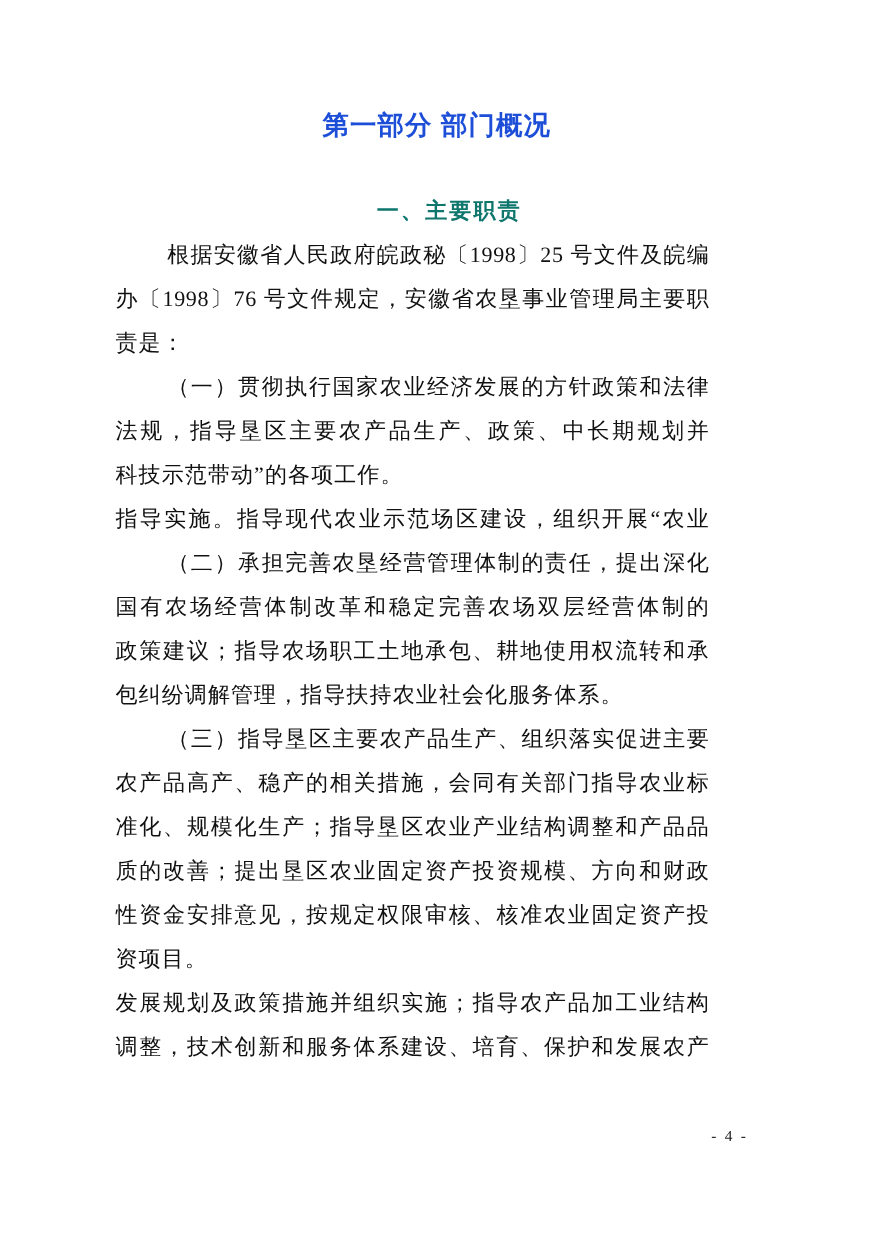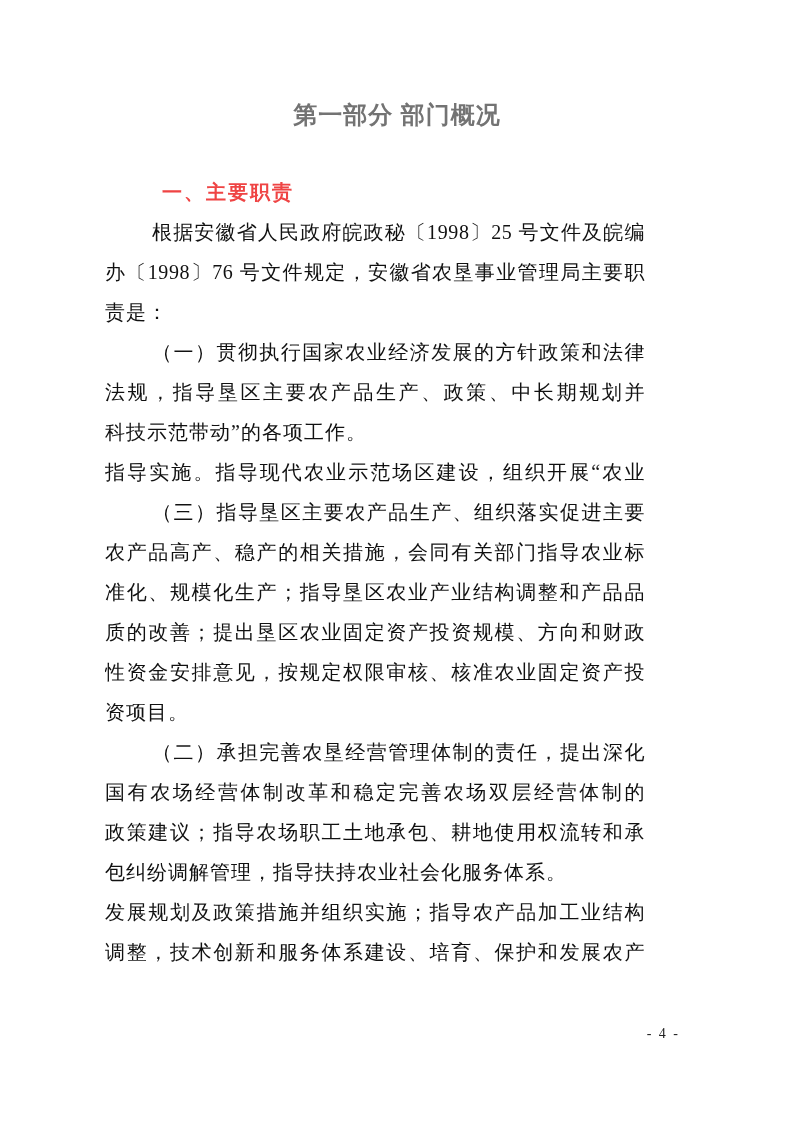--- a/index.html
+++ b/index.html
@@ -24,35 +24,36 @@
     position: absolute;
     top: 100px;
     left: 0;
     width: 794px;
     text-align: center;
     font-family: "Liberation Sans", sans-serif;
     font-weight: bold;
     font-size: 24px;
     line-height: 30px;
     letter-spacing: 1px;
-    color: #737373;
+    color: #1d4ed8;
   }
   .section-heading {
     position: absolute;
     top: 172px;
     left: 115px;
     width: 540px;
     box-sizing: border-box;
     padding-left: 47px;
     font-family: "Liberation Sans", sans-serif;
     font-weight: bold;
     font-size: 20px;
     line-height: 40px;
     letter-spacing: 2px;
-    color: #ef4444;
+    color: #0f766e;
+    text-align: center;
   }
   .body-text {
     position: absolute;
     top: 212px;
     left: 105px;
     width: 540px;
   }
   .paragraph { margin: 0; padding: 0; }
   .line {
     height: 40px;
@@ -93,32 +94,32 @@
         <div class="line">办〔1998〕76 号文件规定，安徽省农垦事业管理局主要职</div>
         <div class="line short">责是：</div>
       </div>
       <div class="paragraph">
         <div class="line indent">（一）贯彻执行国家农业经济发展的方针政策和法律</div>
         <div class="line">法规，指导垦区主要农产品生产、政策、中长期规划并</div>
         <div class="line short">科技示范带动”的各项工作。</div>
         <div class="line">指导实施。指导现代农业示范场区建设，组织开展“农业</div>
       </div>
       <div class="paragraph">
+        <div class="line indent">（二）承担完善农垦经营管理体制的责任，提出深化</div>
+        <div class="line">国有农场经营体制改革和稳定完善农场双层经营体制的</div>
+        <div class="line">政策建议；指导农场职工土地承包、耕地使用权流转和承</div>
+        <div class="line short">包纠纷调解管理，指导扶持农业社会化服务体系。</div>
+      </div>
+      <div class="paragraph">
         <div class="line indent">（三）指导垦区主要农产品生产、组织落实促进主要</div>
         <div class="line">农产品高产、稳产的相关措施，会同有关部门指导农业标</div>
         <div class="line">准化、规模化生产；指导垦区农业产业结构调整和产品品</div>
         <div class="line">质的改善；提出垦区农业固定资产投资规模、方向和财政</div>
         <div class="line">性资金安排意见，按规定权限审核、核准农业固定资产投</div>
         <div class="line short">资项目。</div>
-      </div>
-      <div class="paragraph">
-        <div class="line indent">（二）承担完善农垦经营管理体制的责任，提出深化</div>
-        <div class="line">国有农场经营体制改革和稳定完善农场双层经营体制的</div>
-        <div class="line">政策建议；指导农场职工土地承包、耕地使用权流转和承</div>
-        <div class="line short">包纠纷调解管理，指导扶持农业社会化服务体系。</div>
       </div>
       <div class="paragraph">
         <div class="line">发展规划及政策措施并组织实施；指导农产品加工业结构</div>
         <div class="line">调整，技术创新和服务体系建设、培育、保护和发展农产</div>
       </div>
     </div>
 
   <div class="page-number">- 4 -</div>
 </div>
 

